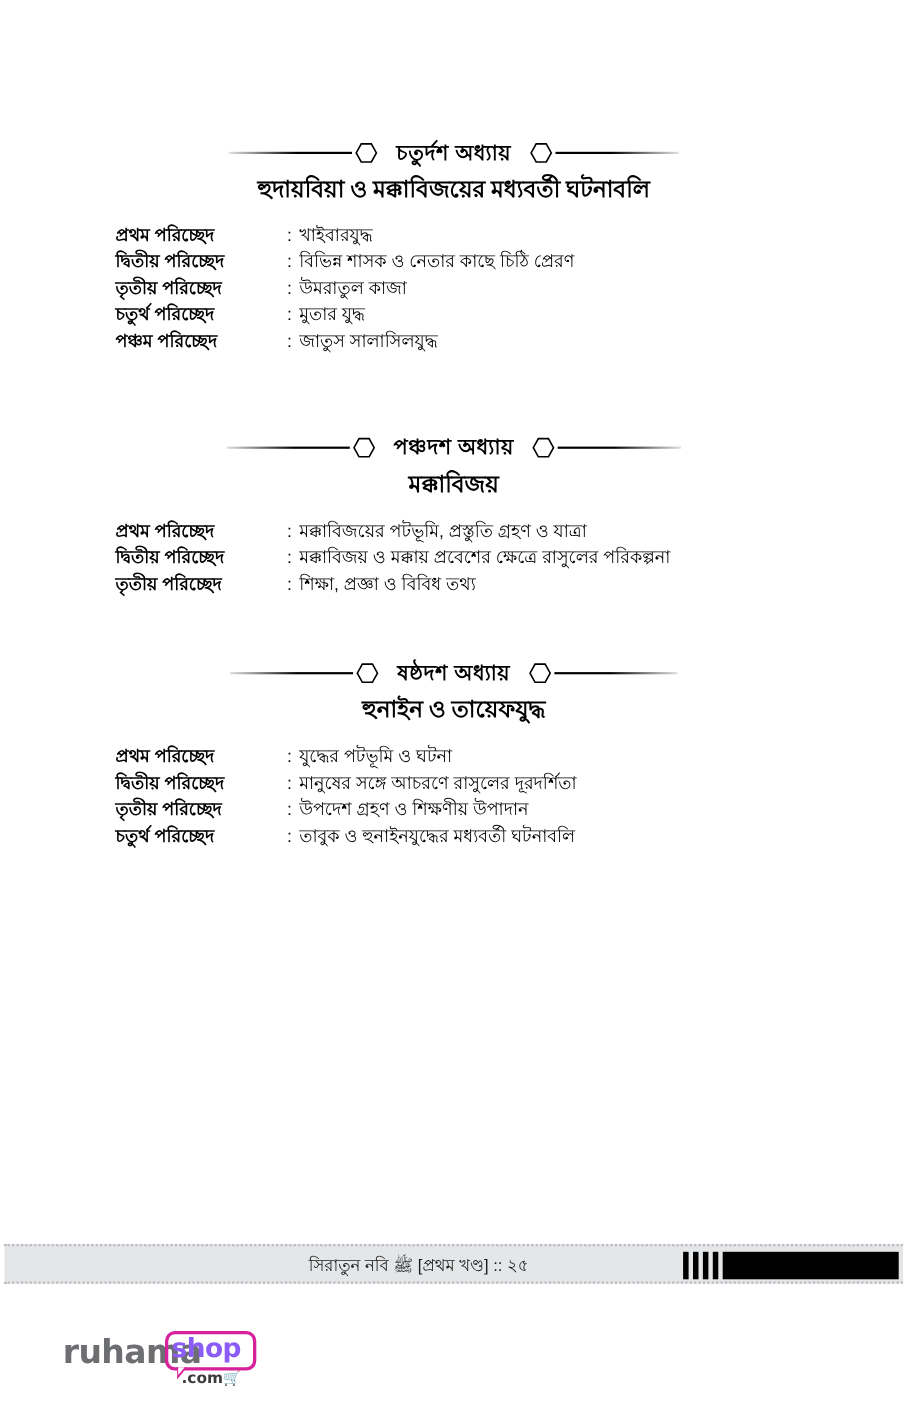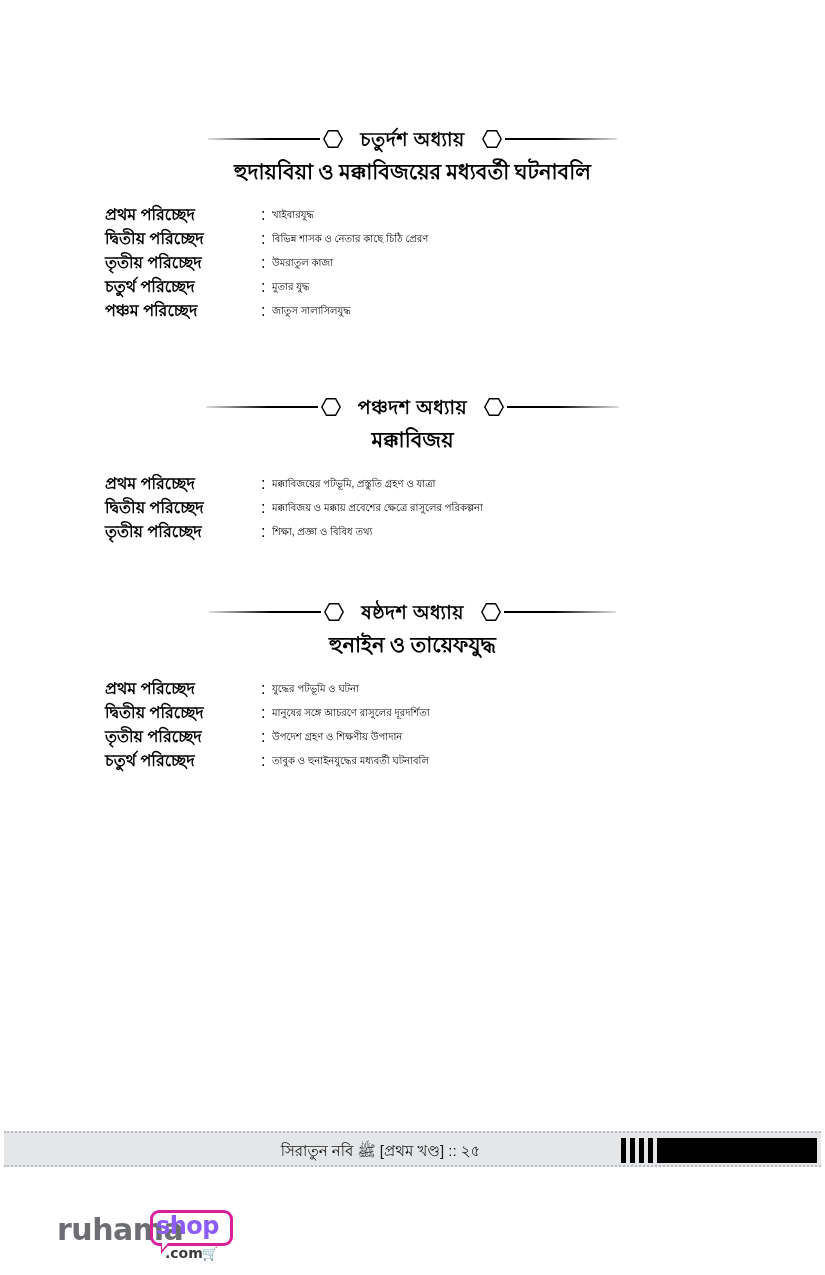--- a/index.html
+++ b/index.html
@@ -105,21 +105,21 @@
     left: 261px;
     top: 0;
     font-family: "Liberation Sans", "DejaVu Sans", sans-serif;
     font-size: 16px;
   }
   .toc-text {
     position: absolute;
     left: 272px;
     top: 0;
     font-family: "Liberation Sans", "DejaVu Sans", sans-serif;
-    font-size: 10px;
+    font-size: 16px;
   }
 
   
   .footer-bar {
     position: absolute;
     left: 4px;
     top: 1131px;
     width: 817px;
     height: 36px;
     background: #e4e6e8;

